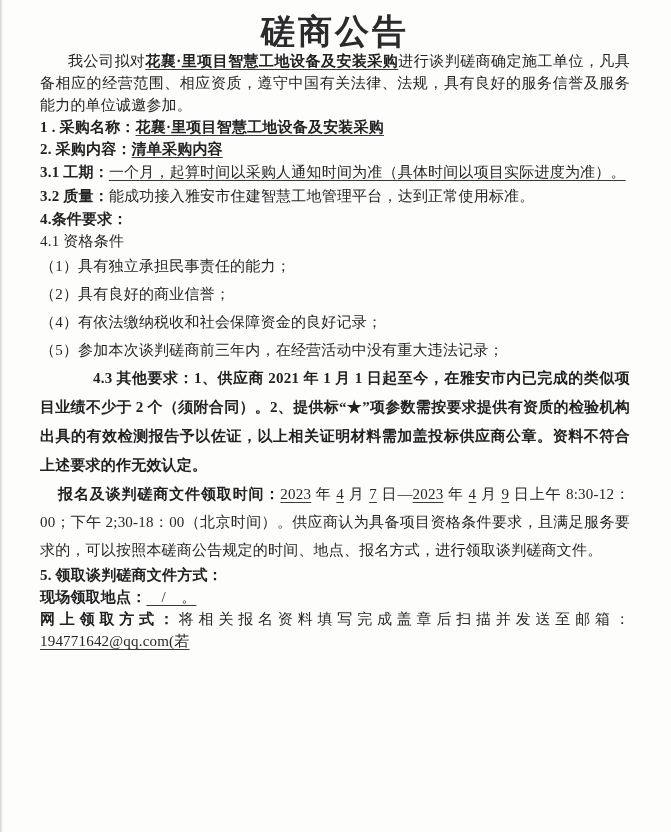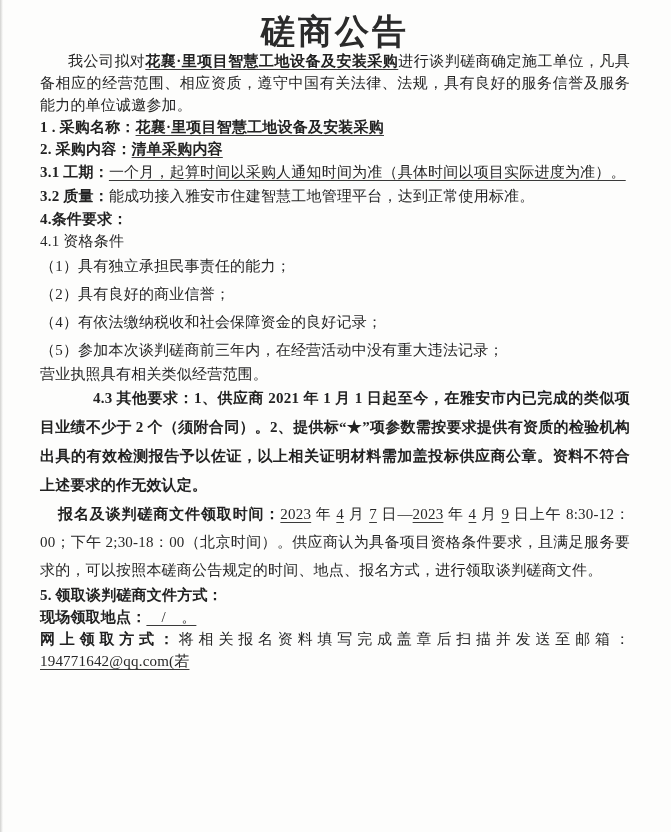--- a/index.html
+++ b/index.html
@@ -75,20 +75,19 @@
       <p class="item-1"><span class="b ">1 . 采购名称：</span><span class="b u">花襄·里项目智慧工地设备及安装采购</span></p>
       <p class="item-2"><span class="b ">2. 采购内容：</span><span class="b u">清单采购内容</span></p>
       <p class="sub31"><span class="b ">3.1 工期：</span><span class="u">一个月，起算时间以采购人通知时间为准（具体时间以项目实际进度为准）。</span></p>
       <p class="sub32"><span class="b ">3.2 质量：</span><span class="">能成功接入雅安市住建智慧工地管理平台，达到正常使用标准。</span></p>
       <p class="h4"><span class="b ">4.条件要求：</span></p>
       <p class="sub41"><span class="">4.1 资格条件</span></p>
       <p class="cond cond-first"><span class="">（1）具有独立承担民事责任的能力；</span></p>
       <p class="cond"><span class="">（2）具有良好的商业信誉；</span></p>
       <p class="cond"><span class="">（4）有依法缴纳税收和社会保障资金的良好记录；</span></p>
       <p class="cond"><span class="">（5）参加本次谈判磋商前三年内，在经营活动中没有重大违法记录；</span></p>
-      <p class="lic"><span class="">营业执照具有相关类似经营范围。</span></p>
       <p class="p-43"><span class="b ">4.3 其他要求：1、供应商 2021 年 1 月 1 日起至今，在雅安市内已完成的类似项目业绩不少于 2 个（须附合同）。2、提供标“★”项参数需按要求提供有资质的检验机构出具的有效检测报告予以佐证，以上相关证明材料需加盖投标供应商公章。资料不符合上述要求的作无效认定。</span></p>
       <p class="p-time"><span class="b ">报名及谈判磋商文件领取时间：</span><span class="u">2023</span><span class=""> 年 </span><span class="u">4</span><span class=""> 月 </span><span class="u">7</span><span class=""> 日—</span><span class="u">2023</span><span class=""> 年 </span><span class="u">4</span><span class=""> 月 </span><span class="u">9</span><span class=""> 日上午 8:30-12：00；下午 2;30-18：00（北京时间）。供应商认为具备项目资格条件要求，且满足服务要求的，可以按照本磋商公告规定的时间、地点、报名方式，进行领取谈判磋商文件。</span></p>
       <p class="h5"><span class="b ">5.  领取谈判磋商文件方式：</span></p>
       <p class="line-site"><span class="b ">现场领取地点：</span><span class="u">　/　。</span></p>
       <p class="line-online"><span class="b ">网上领取方式：</span><span class="">将相关报名资料填写完成盖章后扫描并发送至邮箱：</span><span class="u">194771642@qq.com(若</span></p>
     </div>
 </div>
 
 </body></html>

